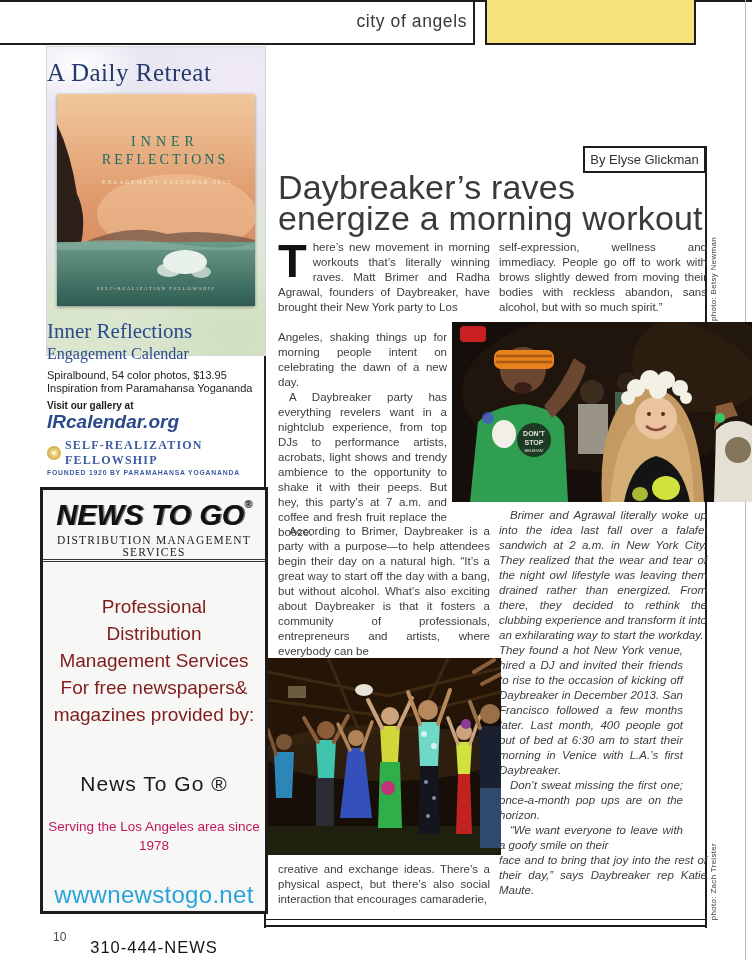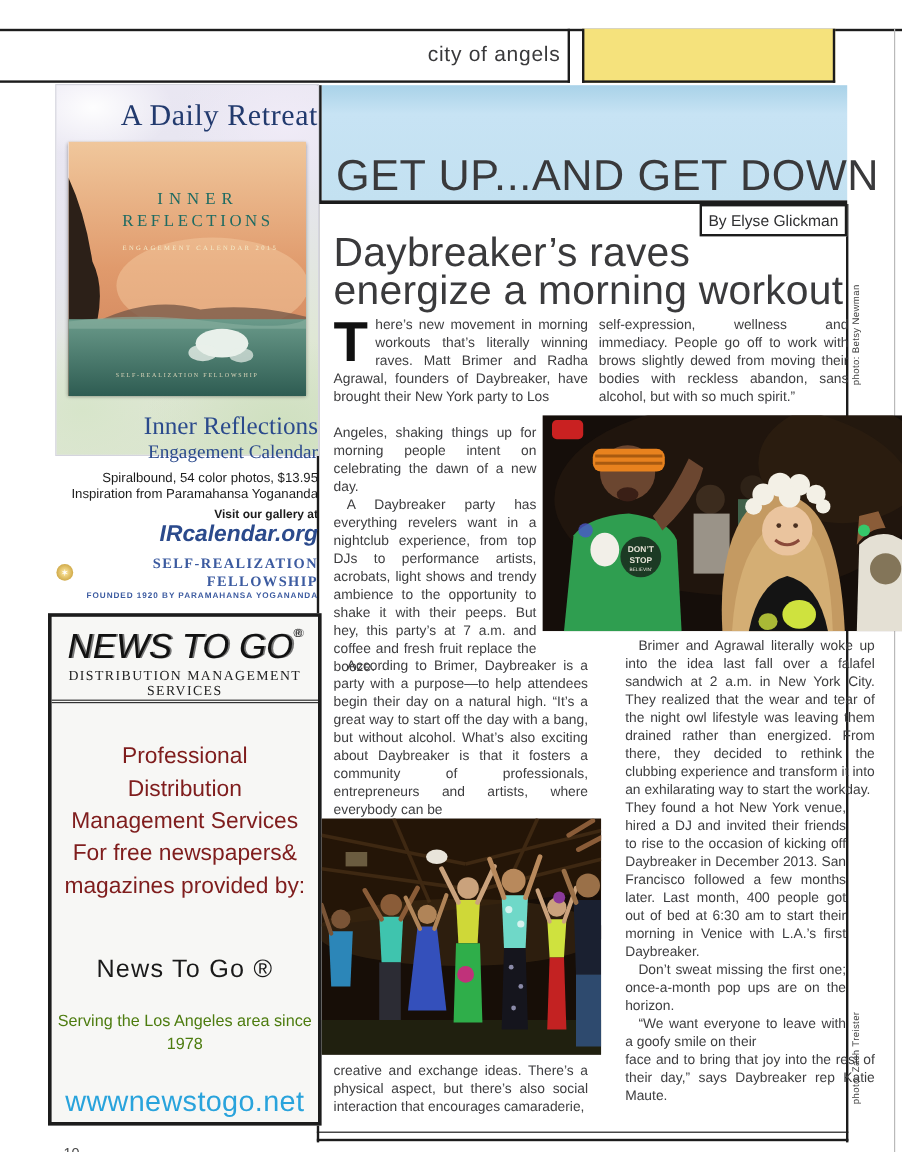--- a/index.html
+++ b/index.html
@@ -1,20 +1,20 @@
 <!DOCTYPE html>
 <html><head>
 <meta charset="utf-8">
 <style>
   html,body{margin:0;padding:0;background:#888;}
   .page{
     position:relative;width:752px;height:960px;background:#ffffff;
     font-family:"Liberation Sans",sans-serif;overflow:hidden;margin:0 auto;
   }
-  .abs{position:absolute;margin-top:24px;}
+  .abs{position:absolute;}
 
   
   .top-edge{left:0;top:0;width:752px;height:2px;background:#1c1c1c;}
   .page-edge-right{left:745px;top:0;width:1px;height:960px;background:#b9b9b9;}
 
   
   .section-title{left:250px;top:11px;width:217px;text-align:right;
     font-size:17.5px;color:#39393b;letter-spacing:.6px;}
   .hdr-vrule{left:473px;top:0;width:2px;height:45px;background:#1c1c1c;}
   .hdr-hrule{left:0;top:43px;width:475px;height:2px;background:#1c1c1c;}
@@ -41,21 +41,21 @@
 
   
   .bodytext{font-size:11.5px;line-height:15px;color:#3d3d3f;text-align:justify;}
   .bodytext p{margin:0;}
   .indent{text-indent:11px;}
   .col1-part1{left:278px;top:240px;width:212px;}
   .col1-part2{left:278px;top:330px;width:169px;}
   .col1-part3{left:278px;top:524px;width:212px;}
   .col1-part4{left:278px;top:862px;width:212px;}
   .col2-part1{left:499px;top:240px;width:208px;}
-  .col2-part2{left:521px;top:508px;width:208px;}
+  .col2-part2{left:499px;top:508px;width:208px;font-style:italic;}
   .wrapped{margin-left:24px;width:184px;}
   .dropcap{float:left;font-size:47px;line-height:38px;font-weight:bold;color:#111;
     margin:2px 6px 0 0;}
 
   
   .photo1{left:452px;top:322px;width:300px;height:180px;z-index:5;}
   .photo2{left:268px;top:658px;width:233px;height:197px;z-index:5;}
   .photo1 svg,.photo2 svg{display:block;width:100%;height:100%;}
 
   .credit{position:absolute;writing-mode:vertical-rl;transform:rotate(180deg);
@@ -67,46 +67,46 @@
   .footer{left:53px;top:930px;width:400px;font-size:12px;color:#4b4b4b;display:flex;gap:22px;flex-direction:column;}
 
   
   .ad1{left:46px;top:46px;width:220px;height:310px;box-sizing:border-box;border:1px solid #d5d5de;
     background:
       radial-gradient(95px 60px at 14% 6%, rgba(255,255,255,.95), rgba(255,255,255,0) 70%),
       radial-gradient(130px 85px at 88% 10%, #f0ebf7, rgba(240,235,247,0) 72%),
       radial-gradient(150px 100px at 85% 92%, #cfe0c0, rgba(207,224,192,0) 75%),
       radial-gradient(120px 90px at 10% 88%, #d7e5ca, rgba(215,229,202,0) 75%),
       linear-gradient(160deg,#eae7f3 0%,#e6e5ef 40%,#dfe7d5 75%,#d8e3ca 100%);
-    text-align:right;}
+    text-align:left;}
   .ad1-heading{margin-top:12px;font-family:"Liberation Serif",serif;font-size:25px;color:#223a6e;letter-spacing:.5px;}
   .ad1-cover{width:198px;height:212px;margin:7px auto 0 auto;display:block;box-shadow:0 1px 3px rgba(0,0,0,.4);}
   .ad1-prodtitle{margin-top:13px;font-family:"Liberation Serif",serif;font-size:21px;color:#2b4a8c;}
   .ad1-prodsub{font-family:"Liberation Serif",serif;font-size:16px;color:#2b4a8c;margin-top:1px;}
   .ad1-details{font-size:11px;color:#1c1c1c;margin-top:6px;}
   .ad1-tagline{font-size:11px;color:#1c1c1c;margin-top:1px;}
   .ad1-gallery{font-size:10px;font-weight:bold;color:#1c1c1c;margin-top:6px;}
   .ad1-url{font-size:19px;font-weight:bold;color:#2b4a8c;margin-top:0px;font-style:italic;}
   .ad1-org{margin-top:5px;display:flex;align-items:center;justify-content:center;gap:4px;}
   .ad1-orgname{font-family:"Liberation Serif",serif;font-size:12px;letter-spacing:1.2px;color:#3c5ba0;font-weight:bold;}
   .ad1-founded{font-size:6.8px;letter-spacing:.8px;color:#3c5ba0;font-weight:bold;margin-top:1px;}
   .srf-emblem{width:14px;height:14px;border-radius:50%;background:radial-gradient(#f4d98a 20%,#caa23e 80%);
     display:inline-flex;align-items:center;justify-content:center;font-size:8px;color:#fff;flex:none;}
 
   
   .ad2{left:40px;top:487px;width:228px;height:427px;box-sizing:border-box;background:#f7f7f5;
     border:3px solid #1c1c1c;text-align:center;}
-  .ntg-logo{margin-top:9px;font-size:29px;font-weight:normal;font-style:italic;color:#111;
+  .ntg-logo{margin-top:9px;font-size:29px;font-weight:bold;font-style:italic;color:#111;
     letter-spacing:0px;text-shadow:1.5px 0 #777;white-space:nowrap;}
   .ntg-reg{font-size:10px;vertical-align:top;}
   .ntg-sub{display:inline-block;margin-top:2px;font-family:"Liberation Serif",serif;font-size:11.5px;
     letter-spacing:1.2px;color:#222;border-bottom:3px double #333;padding-bottom:1px;}
   .ntg-blurb{margin:32px 10px 0 10px;font-size:19px;line-height:1.42;color:#7f1d1d;}
   .ntg-name{margin-top:43px;font-size:21px;color:#1a1a1a;letter-spacing:1px;}
-  .ntg-serving{margin-top:22px;font-size:13.5px;line-height:1.4;color:#4d7c0f;}
+  .ntg-serving{margin-top:22px;font-size:13.5px;line-height:1.4;color:#be185d;}
   .ntg-url{margin-top:25px;font-size:24px;color:#29a3dc;letter-spacing:.3px;}
   .ntg-phone{margin-top:29px;font-size:16.5px;color:#161616;letter-spacing:1px;}
   .ntg-email{margin-top:27px;font-size:13px;line-height:1.5;color:#161616;}
 </style>
 </head>
 <body>
 
 <div class="page">
 
   <div class="abs top-edge"></div>
@@ -115,23 +115,20 @@
   <div class="abs section-title">city of angels</div>
   <div class="abs hdr-vrule"></div>
   <div class="abs hdr-hrule"></div>
   <div class="abs yellow-box"></div>
 
   <div class="abs rule-left"></div>
   <div class="abs rule-right"></div>
   <div class="abs rule-bottom1"></div>
   <div class="abs rule-bottom2"></div>
 
-  <div class="abs kicker-box">
-    <div class="kicker-text">GET UP...AND GET DOWN</div>
-  </div>
   <div class="abs byline-box">
     <span>By Elyse Glickman</span>
   </div>
 
   <div class="abs article-title">
     <div>Daybreaker’s raves</div>
     <div>energize a morning workout</div>
   </div>
 
   <div class="abs bodytext col1-part1">

